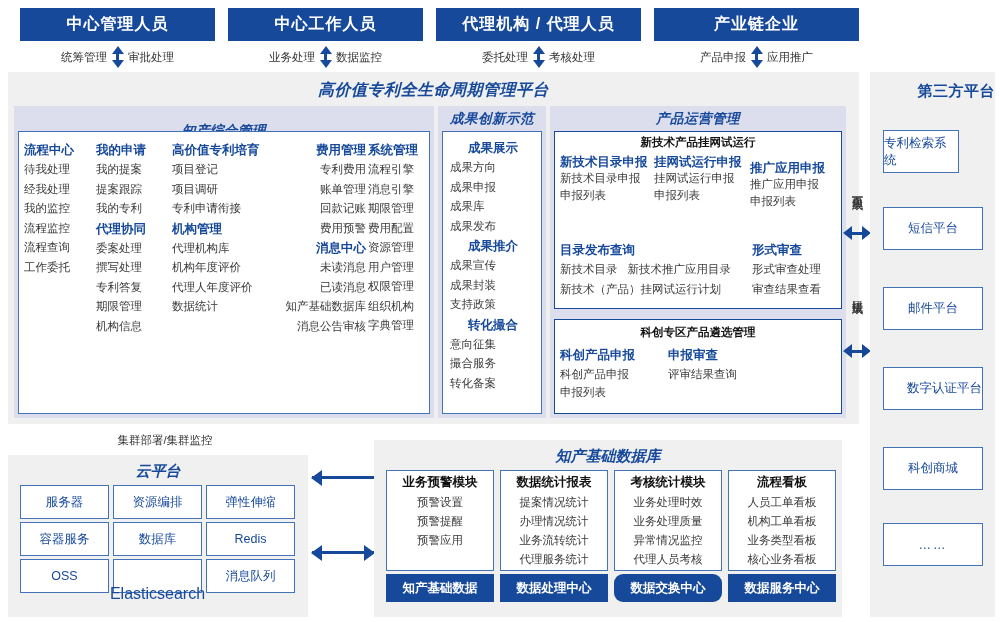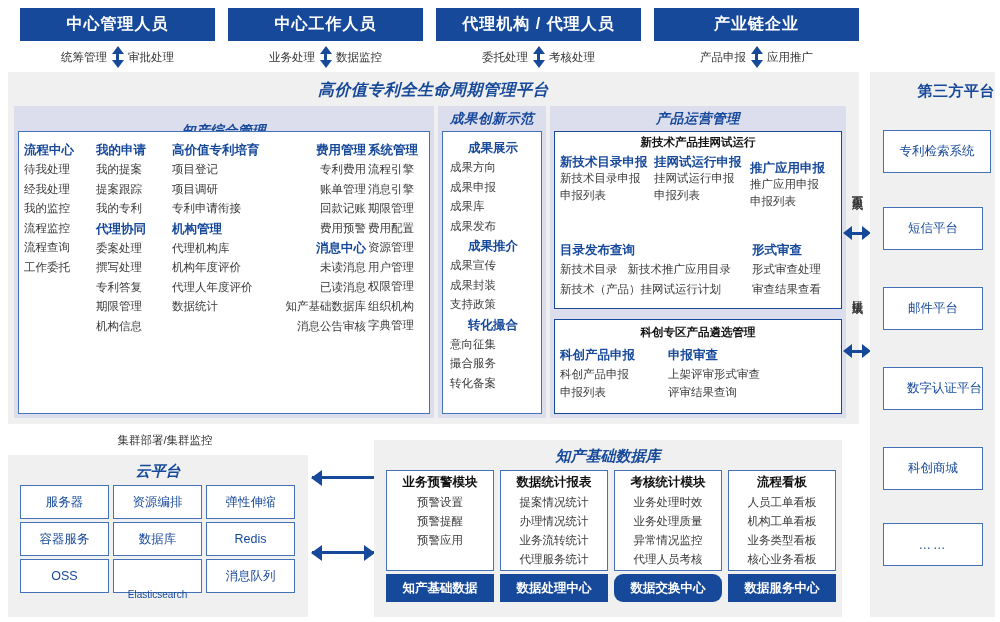--- a/index.html
+++ b/index.html
@@ -305,38 +305,37 @@
 
 <div class="abs panel-thin" style="left:554px;top:319px;width:288px;height:95px;"></div>
 <div class="abs sub-title" style="left:554px;top:325px;width:288px;">科创专区产品遴选管理</div>
 <div class="abs" style="left:560px;top:345px;width:120px;">
   <div class="col-head">科创产品申报</div>
   <div class="col-item" style="line-height:18px;">科创产品申报</div>
   <div class="col-item" style="line-height:18px;">申报列表</div>
 </div>
 <div class="abs" style="left:668px;top:345px;width:160px;">
   <div class="col-head">申报审查</div>
-  <div class="col-item" style="line-height:18px;">上架评审形式审查</div>
   <div class="col-item" style="line-height:18px;">评审结果查询</div>
 </div>
 
 
 <div class="abs vlabel" style="left:849px;top:158px;width:16px;height:62px;">页面集成</div>
 <div class="abs leftright" style="left:843px;top:226px;">
     <i></i>
   </div>
 <div class="abs vlabel" style="left:849px;top:262px;width:16px;height:62px;">接口集成</div>
 <div class="abs leftright" style="left:843px;top:330px;">
     <i></i>
   </div>
 
 
 <div class="abs tp-panel" style="left:870px;top:72px;width:125px;height:545px;"></div>
 <div class="abs tp-title" style="left:870px;top:80px;width:125px;height:22px;line-height:22px;">第三方平台</div>
-<div class="abs tp-box" style="left:883px;top:130px;width:108px;height:43px;">
+<div class="abs tp-box" style="left:883px;top:130px;width:76px;height:43px;">
     <span>专利检索系统</span>
   </div>
 <div class="abs tp-box" style="left:883px;top:207px;width:100px;height:43px;">
     <span>短信平台</span>
   </div>
 <div class="abs tp-box" style="left:883px;top:287px;width:100px;height:43px;">
     <span>邮件平台</span>
   </div>
 <div class="abs tp-box" style="left:883px;top:367px;width:100px;height:43px;justify-content:flex-end;">
     <span>数字认证平台</span>
@@ -371,21 +370,21 @@
 <div class="abs cloud-cell" style="left:113px;top:522px;width:89px;height:34px;">
     <span>数据库</span>
   </div>
 <div class="abs cloud-cell" style="left:206px;top:522px;width:89px;height:34px;">
     <span>Redis</span>
   </div>
 <div class="abs cloud-cell" style="left:20px;top:559px;width:89px;height:34px;">
     <span>OSS</span>
   </div>
 <div class="abs cloud-cell" style="left:113px;top:559px;width:89px;height:34px;">
-    <span style="font-size:10px;margin-top:36px;">Elasticsearch</span>
+    <span style="font-size:16px;margin-top:36px;">Elasticsearch</span>
   </div>
 <div class="abs cloud-cell" style="left:206px;top:559px;width:89px;height:34px;">
     <span>消息队列</span>
   </div>
 
 
 <div class="arrow-l" style="left:312px;top:476px;width:62px;"></div>
 <div class="arrow-lr" style="left:312px;top:551px;width:62px;"></div>
 
 

